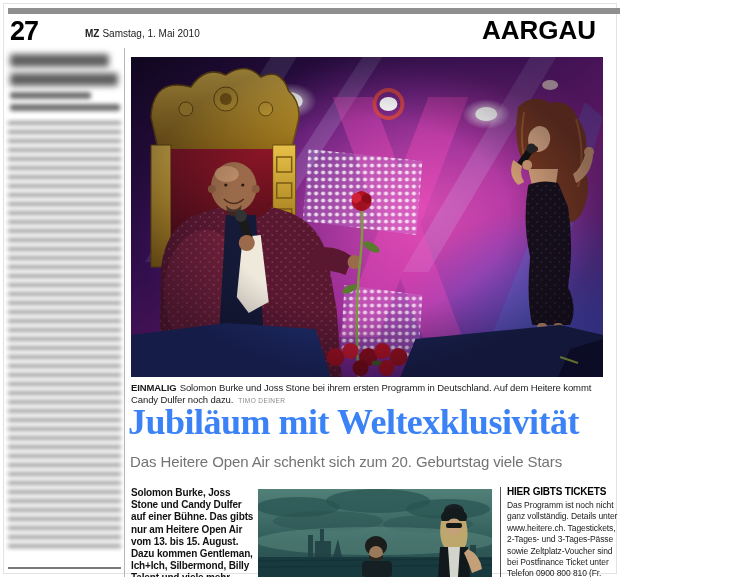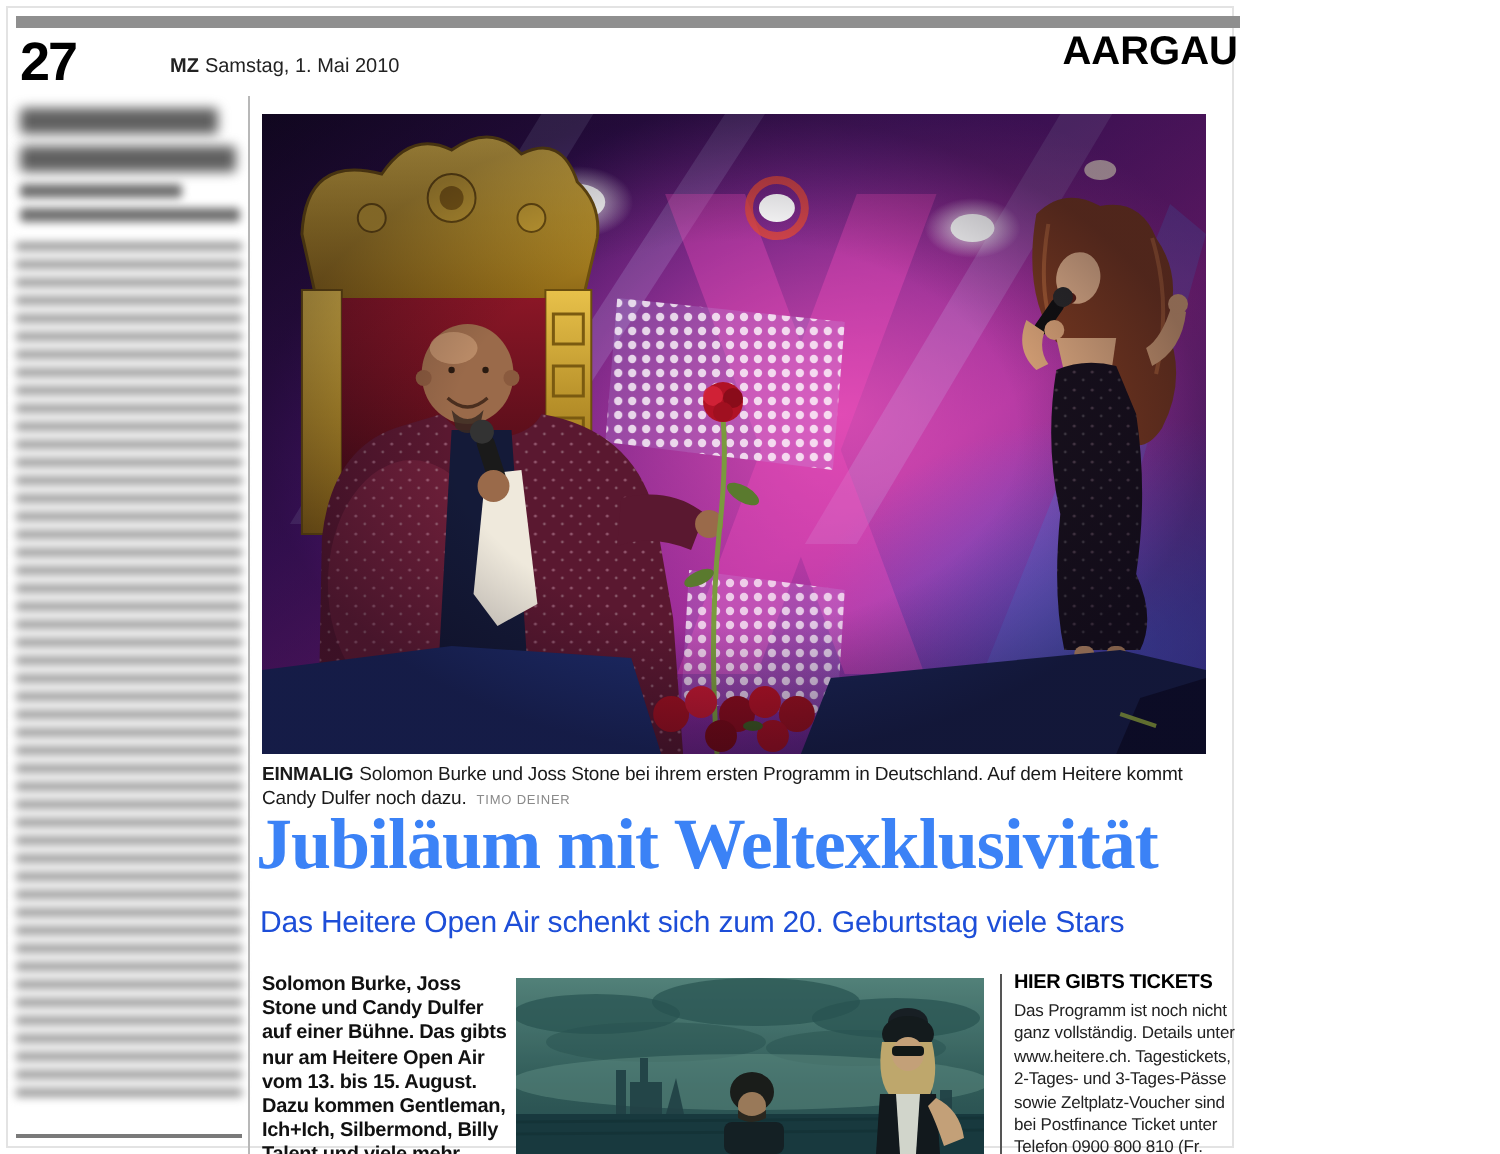--- a/index.html
+++ b/index.html
@@ -5,21 +5,21 @@
   html,body{margin:0;padding:0;background:#ffffff;}
   .page{position:relative;width:620px;height:577px;background:#fff;overflow:hidden;
         font-family:"Liberation Sans",sans-serif;color:#111;}
   .scanedge{position:absolute;inset:3px;border:1px solid #e3e3e3;pointer-events:none;}
 
   
   .topbar{position:absolute;left:8px;top:8px;width:736px;height:6px;background:#8f8f8f;}
   .pagenum{position:absolute;left:10px;top:16px;font-size:27px;font-weight:bold;letter-spacing:-1px;color:#000;}
   .dateline{position:absolute;left:49px;top:28px;font-size:10px;color:#222;}
   .dateline .mz{font-weight:bold;margin-right:3px;padding-left:36px;}
-  .section{position:absolute;right:1px;top:15px;font-size:20px;font-weight:bold;color:#000;letter-spacing:0;}
+  .section{position:absolute;right:24px;top:15px;font-size:26px;font-weight:bold;color:#000;letter-spacing:0;}
 
   
   .leftcol{position:absolute;left:8px;top:50px;width:113px;}
   .blur-h1{background:#5f5f5f;height:13px;border-radius:2px;filter:blur(3px);margin:4px 0 6px 2px;}
   .blur-h1.a{width:88%;}
   .blur-h1.b{width:96%;}
   .blur-sub{background:#6f6f6f;height:7px;border-radius:2px;filter:blur(2px);margin:5px 0 4px 2px;}
   .blur-sub.a{width:72%;}
   .blur-sub.b{width:97%;}
   .blur-body{margin-top:10px;height:428px;filter:blur(2px);
@@ -31,21 +31,21 @@
 
   
   .photo-main{position:absolute;left:131px;top:57px;width:472px;height:320px;overflow:hidden;background:#2a0f3a;}
   .caption{position:absolute;left:131px;top:382px;width:472px;font-size:9.5px;line-height:1.3;color:#1a1a1a;letter-spacing:-0.1px;}
   .kicker{font-weight:bold;margin-right:3px;}
   .credit{font-size:6.5px;color:#8a8a8a;margin-left:5px;letter-spacing:.4px;}
   .headline{position:absolute;left:128px;top:402px;width:500px;margin:0;
      font-family:"Liberation Serif",serif;font-weight:bold;font-size:36px;line-height:1.15;
      color:#3b82f6;letter-spacing:-0.5px;white-space:nowrap;}
   .subhead{position:absolute;left:130px;top:453px;width:494px;margin:0;
-     font-weight:normal;font-size:15px;color:#1d4ed8;letter-spacing:-0.1px;}
+     font-weight:normal;font-size:15px;color:#737373;letter-spacing:-0.1px;}
   .lead{position:absolute;left:131px;top:487px;width:125px;
      font-weight:bold;font-size:10px;line-height:1.22;color:#111;letter-spacing:-0.15px;}
 
   
   .photo-small{position:absolute;left:258px;top:489px;width:234px;height:88px;overflow:hidden;background:#2e5a58;}
 
   
   .tickets-rule{position:absolute;left:500px;top:487px;width:1px;height:90px;background:#555;}
   .tickets{position:absolute;left:507px;top:486px;width:113px;}
   .t-title{font-size:10px;font-weight:bold;color:#000;letter-spacing:-0.2px;margin-bottom:3px;}

